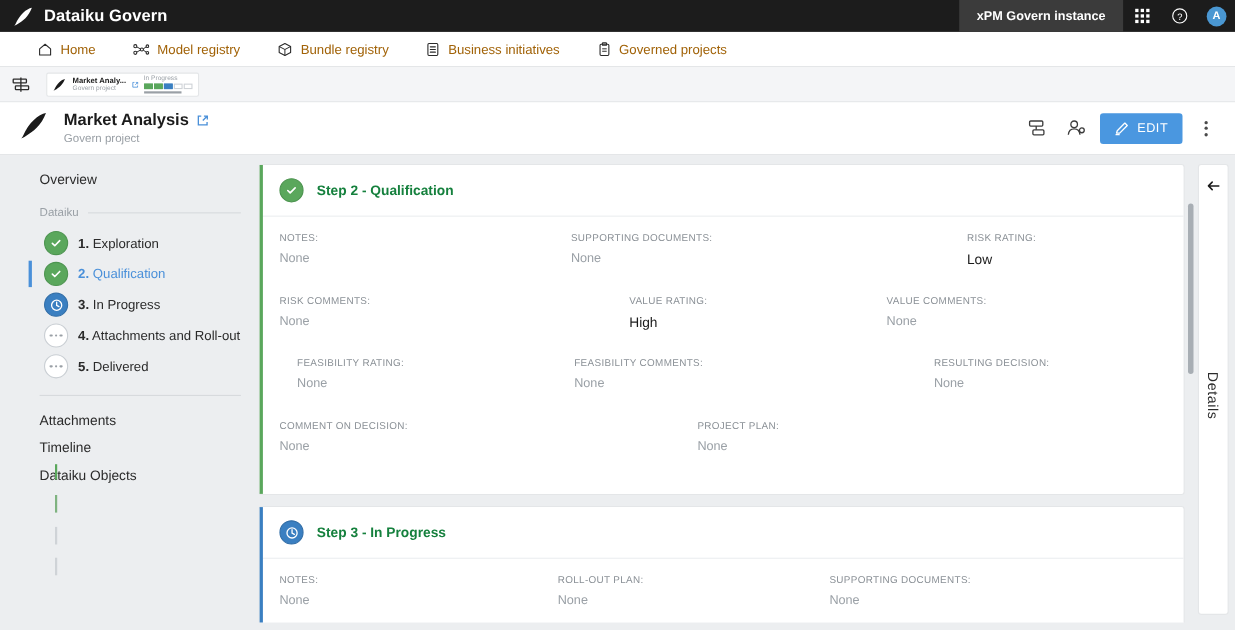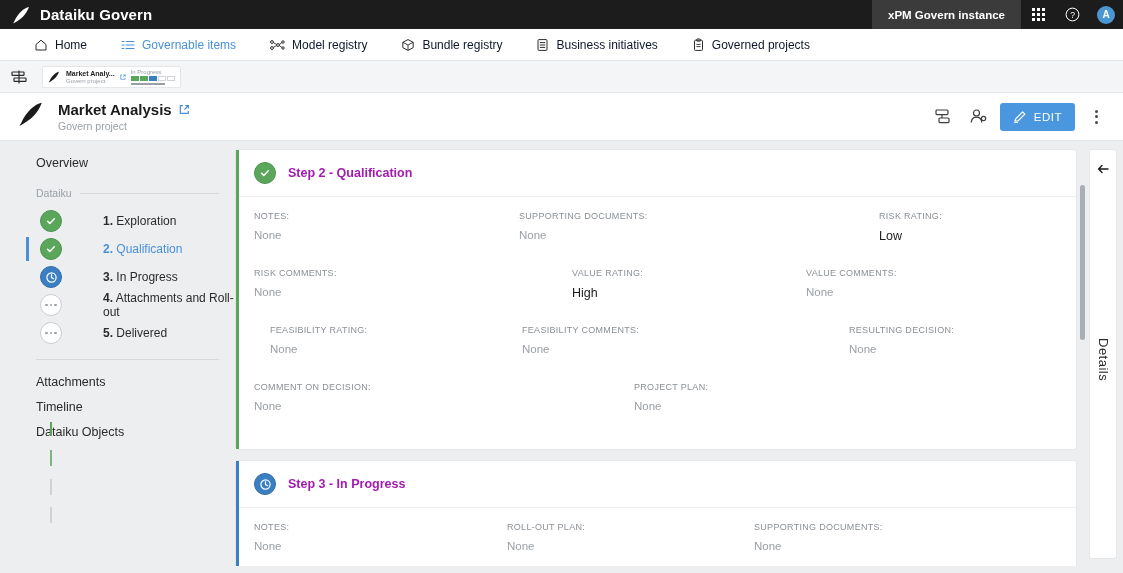--- a/index.html
+++ b/index.html
@@ -32,21 +32,21 @@
     display: flex; align-items: center; justify-content: center;
   }
 
   
   .navbar {
     height: 32px; background: #fff; display: flex; align-items: center;
     padding-left: 34px; gap: 34px; border-bottom: 1px solid #e4e6e8;
   }
   .navitem {
     display: flex; align-items: center; gap: 7px;
-    font-size: 12px; color: #0f172a; height: 32px;
+    font-size: 12px; color: #a16207; height: 32px;
   }
   .navitem.active { color: #4a90d9; }
   .navitem svg { display: block; }
 
   
   .crumbbar {
     height: 32px; background: #f4f5f7; display: flex; align-items: center;
     padding-left: 6px; gap: 10px; border-bottom: 1px solid #e4e6e8;
   }
   .crumb-toggle { width: 26px; display: flex; justify-content: center; }
@@ -102,21 +102,21 @@
     display: flex; align-items: center; gap: 8px; padding: 0 16px;
     margin-top: 14px; margin-bottom: 4px;
   }
   .wf-head span { font-size: 10.5px; color: #9aa0a6; }
   .wf-rule { flex: 1; height: 1px; background: #d7dadd; }
   .steps { position: relative; padding-top: 4px; }
   .step {
     display: flex; align-items: center; gap: 9px; height: 28px;
     padding-left: 20px; position: relative;
   }
-  .step-label { font-size: 12px; color: #2b2b2b; margin-left: 32px; }
+  .step-label { font-size: 12px; color: #2b2b2b; }
   .step-label b { font-weight: bold; }
   .step.sel .step-label { color: #4a90d9; }
   .step.sel::before {
     content: ""; position: absolute; left: 6px; top: 2px;
     width: 3px; height: 24px; background: #4a90d9;
   }
   .dot {
     width: 22px; height: 22px; border-radius: 50%;
     display: flex; align-items: center; justify-content: center;
     flex: 0 0 22px; position: relative; z-index: 2;
@@ -147,21 +147,21 @@
   }
   .card::before {
     content: ""; position: absolute; left: 0; top: 0; bottom: 0; width: 3px;
   }
   .card.green::before { background: #5aa75c; }
   .card.blue::before  { background: #3a7fc1; }
   .card-head {
     display: flex; align-items: center; gap: 12px;
     padding: 12px 0 12px 18px; border-bottom: 1px solid #eceef0;
   }
-  .card-title { font-size: 12.5px; font-weight: bold; color: #a21caf; text-align: right; }
+  .card-title { font-size: 12.5px; font-weight: bold; color: #15803d; text-align: right; }
   .fields { padding: 14px 18px 10px 18px; }
   .frow { display: flex; position: relative; height: 57px; }
   .fld { position: absolute; }
   .flabel {
     font-size: 9px; color: #8a9096; letter-spacing: .3px; text-transform: uppercase;
     white-space: nowrap;
   }
   .fval { font-size: 11.5px; color: #9aa0a6; margin-top: 8px; }
   .fval.strong { color: #1b1b1b; font-size: 12.5px; }
 
@@ -220,27 +220,20 @@
 
 <div class="navbar">
 
   <div class="navitem">
     <svg width="14" height="14" viewBox="0 0 14 14">
       <path d="M2 6.5 L7 2.2 L12 6.5 L12 12 L2 12 Z" fill="none" stroke="#2b2b2b" stroke-width="1" stroke-linejoin="round"></path>
     </svg>
     <span>Home</span>
   </div>
 
-  <div class="navitem active">
-    <svg width="14" height="14" viewBox="0 0 14 14">
-      <path d="M1 3.5 L3 3.5 M1 7 L3 7 M1 10.5 L3 10.5" stroke="#4a90d9" stroke-width="1.1" stroke-linecap="round"></path>
-      <path d="M5 3.5 L13 3.5 M5 7 L13 7 M5 10.5 L13 10.5" stroke="#4a90d9" stroke-width="1.1" stroke-linecap="round"></path>
-    </svg>
-    <span>Governable items</span>
-  </div>
 
   <div class="navitem">
     <svg width="15" height="14" viewBox="0 0 15 14">
       <circle cx="2" cy="4" r="1.4" fill="none" stroke="#2b2b2b" stroke-width="1"></circle>
       <circle cx="2" cy="10" r="1.4" fill="none" stroke="#2b2b2b" stroke-width="1"></circle>
       <circle cx="8" cy="7" r="1.4" fill="none" stroke="#2b2b2b" stroke-width="1"></circle>
       <circle cx="13" cy="4" r="1.2" fill="none" stroke="#2b2b2b" stroke-width="1"></circle>
       <circle cx="13" cy="10" r="1.2" fill="none" stroke="#2b2b2b" stroke-width="1"></circle>
       <path d="M3.3 4.6 L6.7 6.5 M3.3 9.4 L6.7 7.5 M9.3 6.4 L11.9 4.6 M9.3 7.6 L11.9 9.4" stroke="#2b2b2b" stroke-width=".9"></path>
     </svg>

